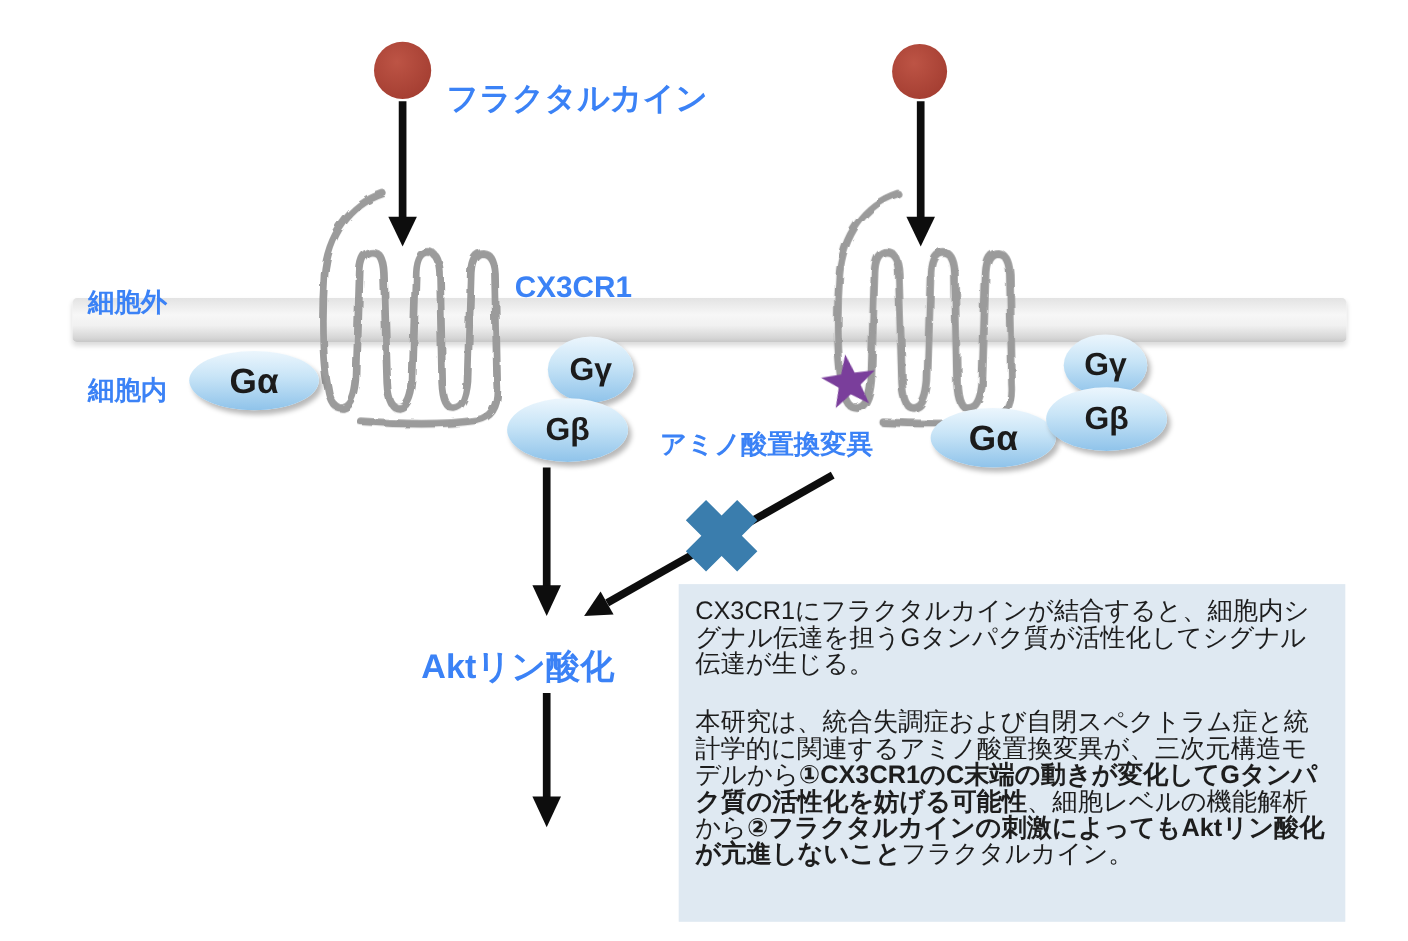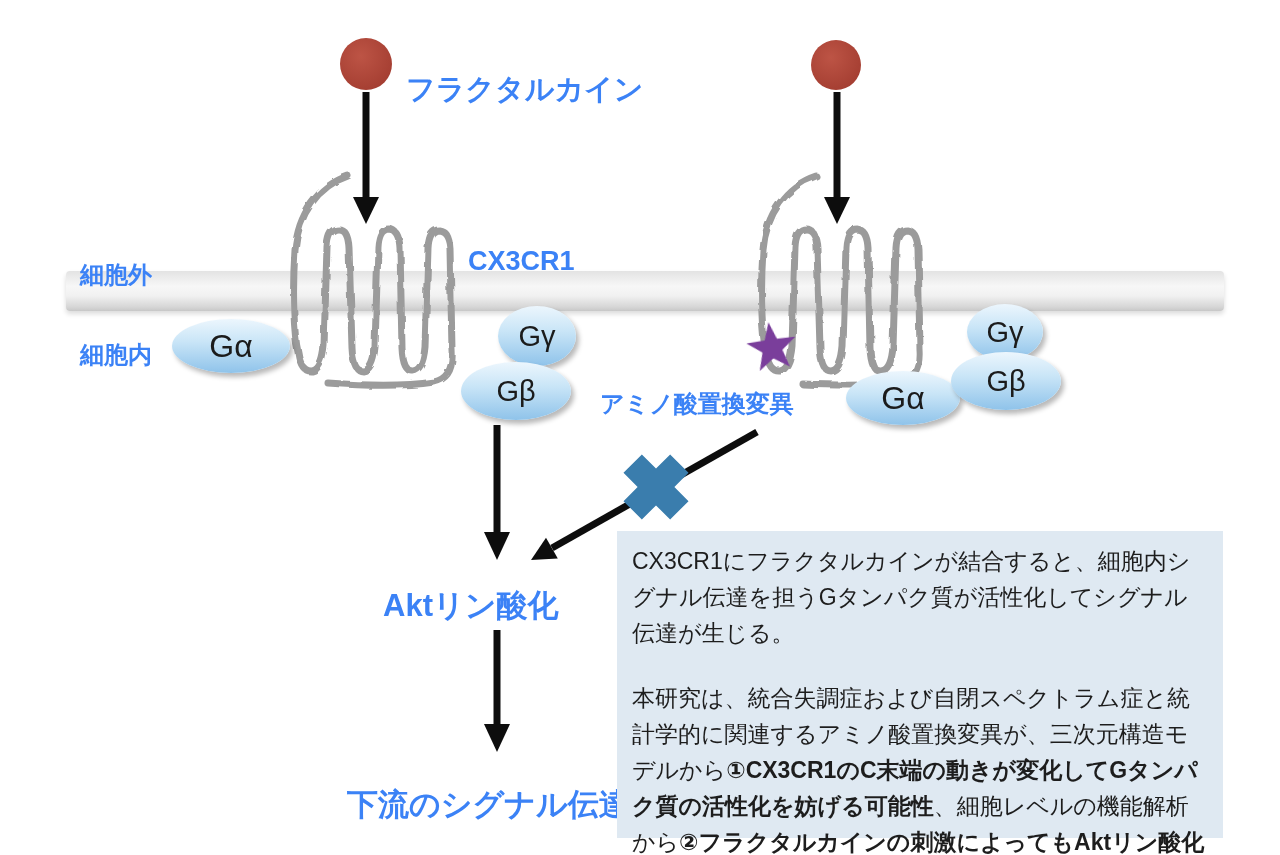--- a/index.html
+++ b/index.html
@@ -12,26 +12,26 @@
   #membrane{
     position:absolute;left:66px;top:271px;width:1158px;height:40px;border-radius:4px;
     background:linear-gradient(180deg,#e3e3e3 0%,#f7f7f7 38%,#f1f1f1 62%,#d6d6d6 90%,#c7c7c7 100%);
     box-shadow:0 3px 5px rgba(0,0,0,0.14);
   }
   
   .ell{
     position:absolute;border-radius:50%;display:flex;align-items:center;justify-content:center;
     color:#1b1b1b;box-shadow:3px 4px 5px rgba(0,0,0,0.28);
   }
-  .blue{background:linear-gradient(180deg,#ecf6fd 0%,#c9e5f7 42%,#8fc3ea 100%);}
+  .blue{background:linear-gradient(180deg,#ecf6fd 0%,#c9e5f7 42%,#8fc3ea 100%);font-weight:bold;}
   .pink{background:linear-gradient(180deg,#fdece9 0%,#f7bcb4 45%,#ee8b80 100%);}
   
   #infobox{
     position:absolute;left:617px;top:531px;width:606px;height:307px;background:#dfe9f2;
-    box-sizing:border-box;padding:12px 15px;font-size:23px;line-height:36px;color:#1d1d1d;
+    box-sizing:border-box;padding:12px 15px;font-size:23px;line-height:24px;color:#1d1d1d;
   }
   #infobox p{margin:0;}
   #infobox p.first{margin-bottom:29px;}
   svg{position:absolute;left:0;top:0;}
 </style>
 </head>
 <body>
 
 <div id="canvas">
 
@@ -100,20 +100,19 @@
 
     <path transform="rotate(45 656 487)" d="M 643 454 L 669 454 L 669 474 L 689 474 L 689 500 L 669 500 L 669 520 L 643 520 L 643 500 L 623 500 L 623 474 L 643 474 Z" fill="#3a7dad"></path>
   </svg>
 
   <div class="lbl" style="left:406px;top:46px;font-size:29px;">フラクタルカイン</div>
   <div class="lbl" style="left:468px;top:222px;font-size:27px;">CX3CR1</div>
   <div class="lbl" style="left:80px;top:235px;font-size:24px;">細胞外</div>
   <div class="lbl" style="left:80px;top:315px;font-size:24px;text-align:right;">細胞内</div>
   <div class="lbl" style="left:383px;top:561px;font-size:31px;">Aktリン酸化</div>
   <div class="lbl" style="left:600px;top:364px;font-size:24px;">アミノ酸置換変異</div>
-  <div class="lbl" style="left:347px;top:760px;font-size:31px;">下流のシグナル伝達</div>
 
   <div id="infobox">
     <p class="first">CX3CR1にフラクタルカインが結合すると、細胞内シグナル伝達を担うGタンパク質が活性化してシグナル伝達が生じる。</p>
     <p><span>本研究は、統合失調症および自閉スペクトラム症と統計学的に関連するアミノ酸置換変異が、三次元構造モデルから</span><span style="font-weight: bold;">①CX3CR1のC末端の動きが変化してGタンパク質の活性化を妨げる可能性</span><span>、細胞レベルの機能解析から</span><span style="font-weight: bold;">②フラクタルカインの刺激によってもAktリン酸化が亢進しないこと</span><span>フラクタルカイン。</span></p>
   </div>
 
 </div>
 
 </body></html>

